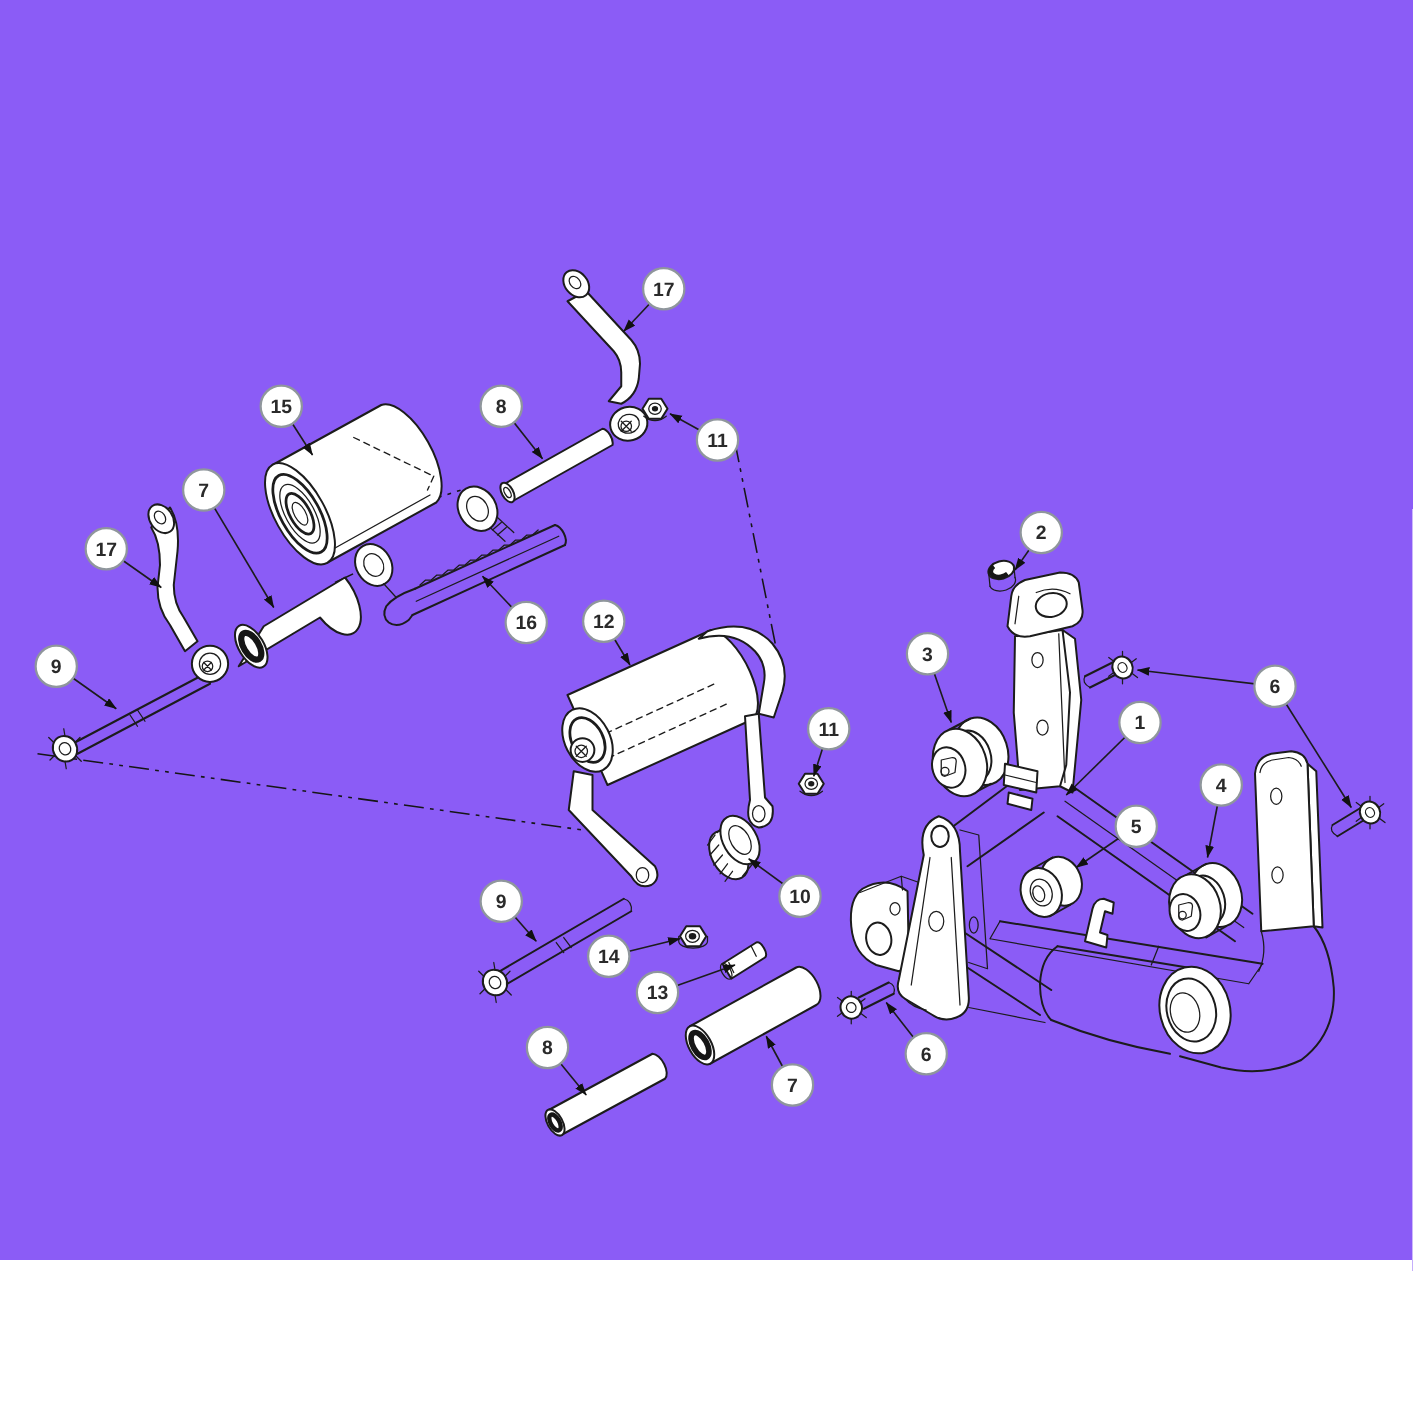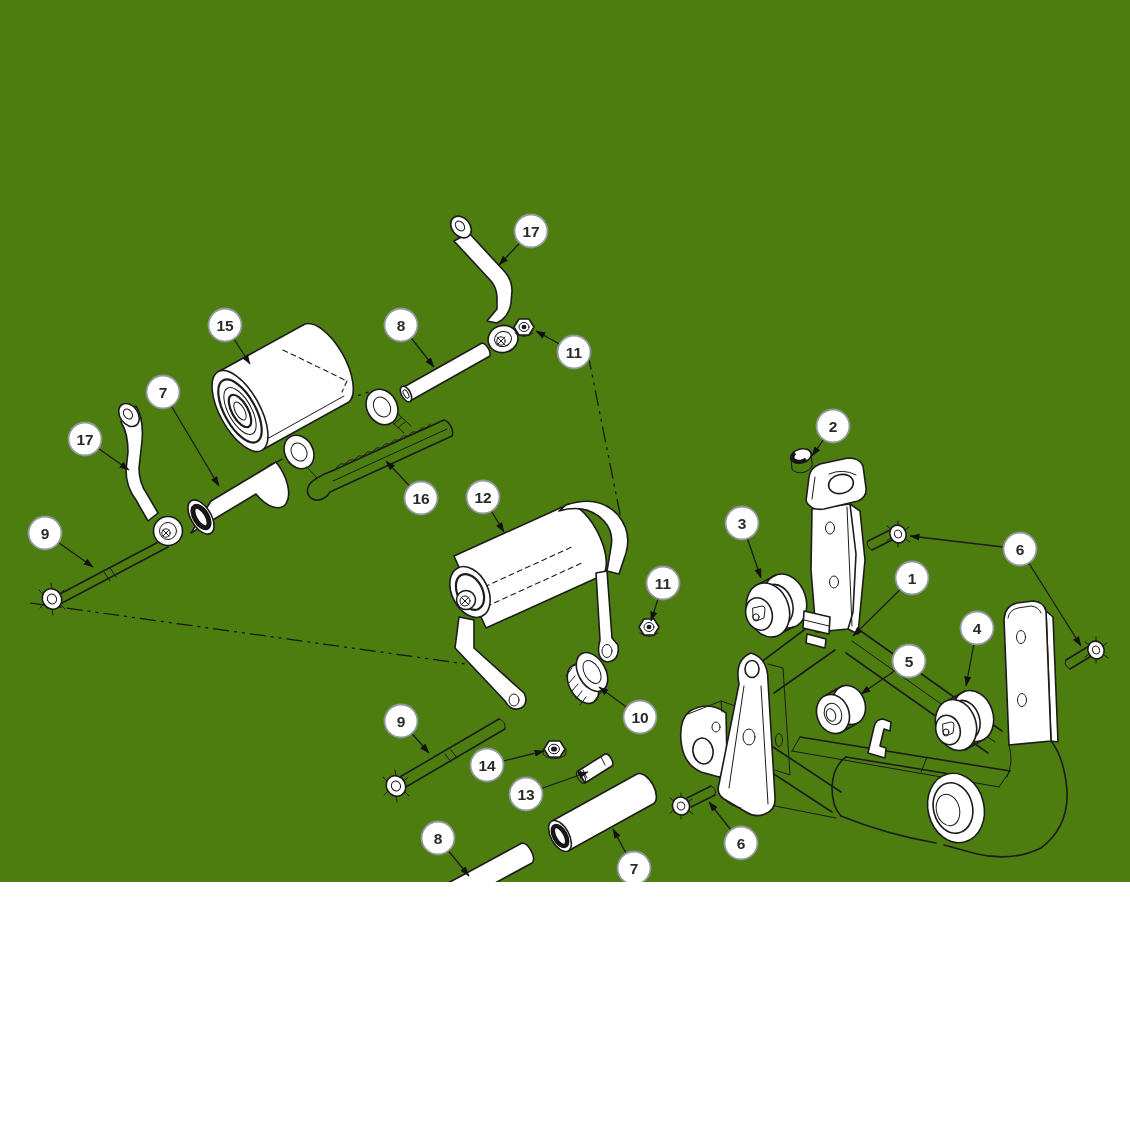--- a/index.html
+++ b/index.html
@@ -1,17 +1,17 @@
 <!DOCTYPE html>
 <html><head>
 <meta charset="utf-8">
 <title>Diagram</title>
 <style>
   html,body{margin:0;padding:0;background:#ffffff;}
-  .stage{position:relative;width:1130px;height:882px;background:#4d7c0f;overflow:hidden;
+  .stage{position:relative;width:1130px;height:1008px;background:#8b5cf6;overflow:hidden;
          font-family:"Liberation Sans", sans-serif;}
   svg{display:block;}
   .p  {fill:none;stroke:#1c1c1c;stroke-width:1.6;stroke-linecap:round;stroke-linejoin:round;}
   .pf {fill:#ffffff;stroke:#1c1c1c;stroke-width:1.6;stroke-linejoin:round;stroke-linecap:round;}
   .thin{stroke-width:1;}
   .th2{stroke-width:2.2;}
   .dash{stroke-dasharray:5 4;stroke-width:1.1;}
   .axis{fill:none;stroke:#161616;stroke-width:1.25;stroke-dasharray:16 5 3 5 3 5;}
   .ringdark{fill:none;stroke:#161616;}
   .balloon{fill:#ffffff;stroke-width:1.8;}

